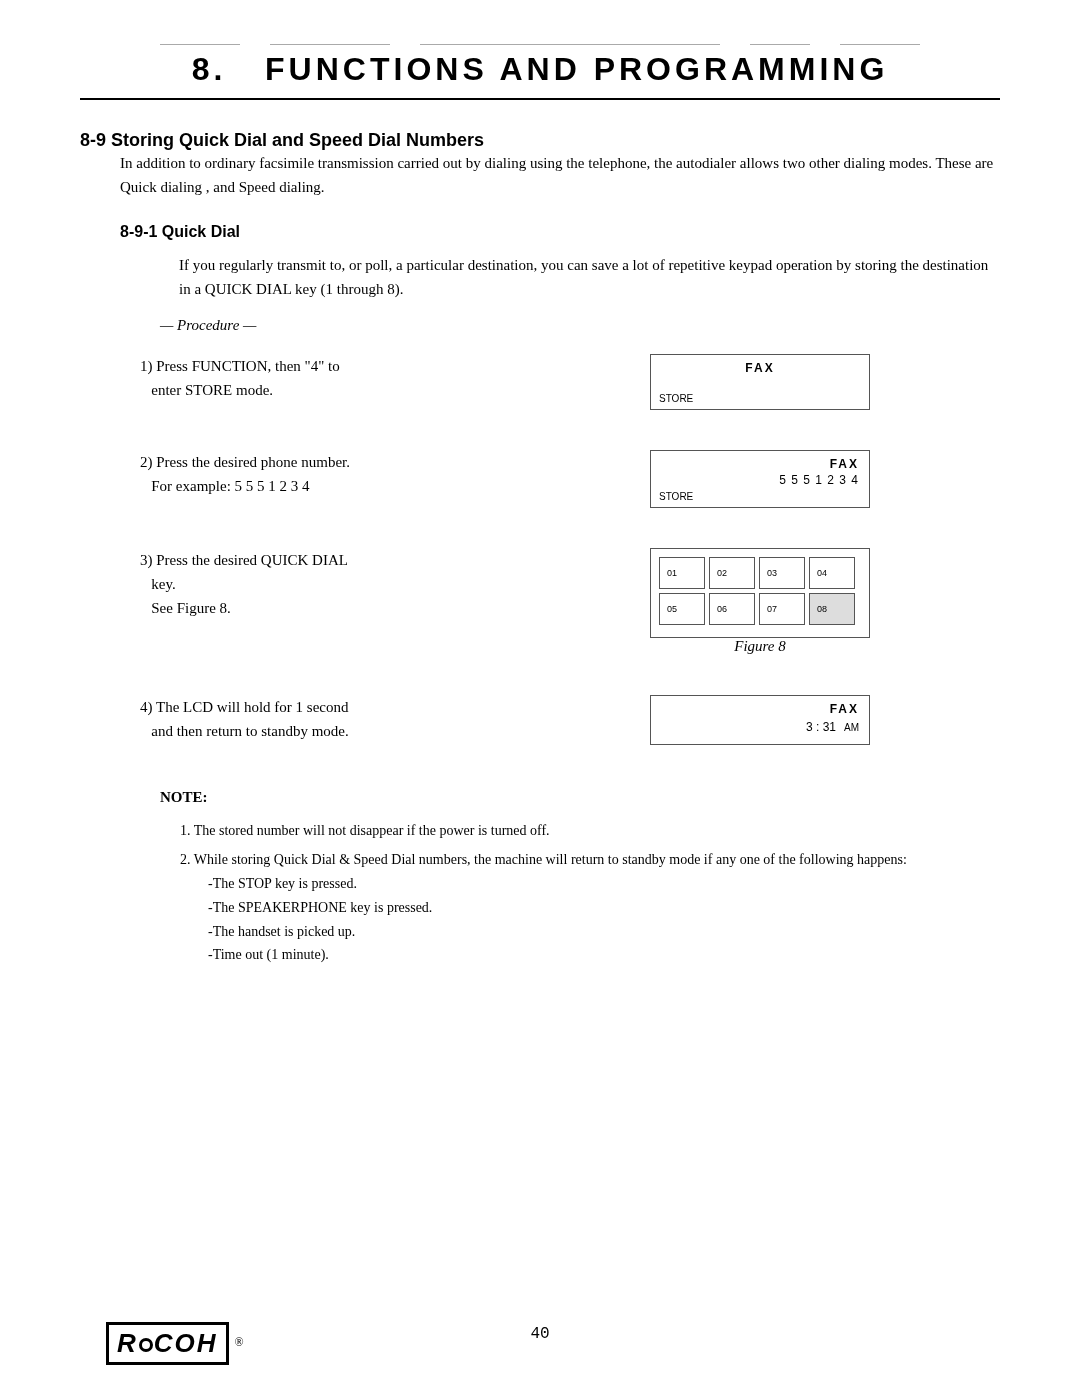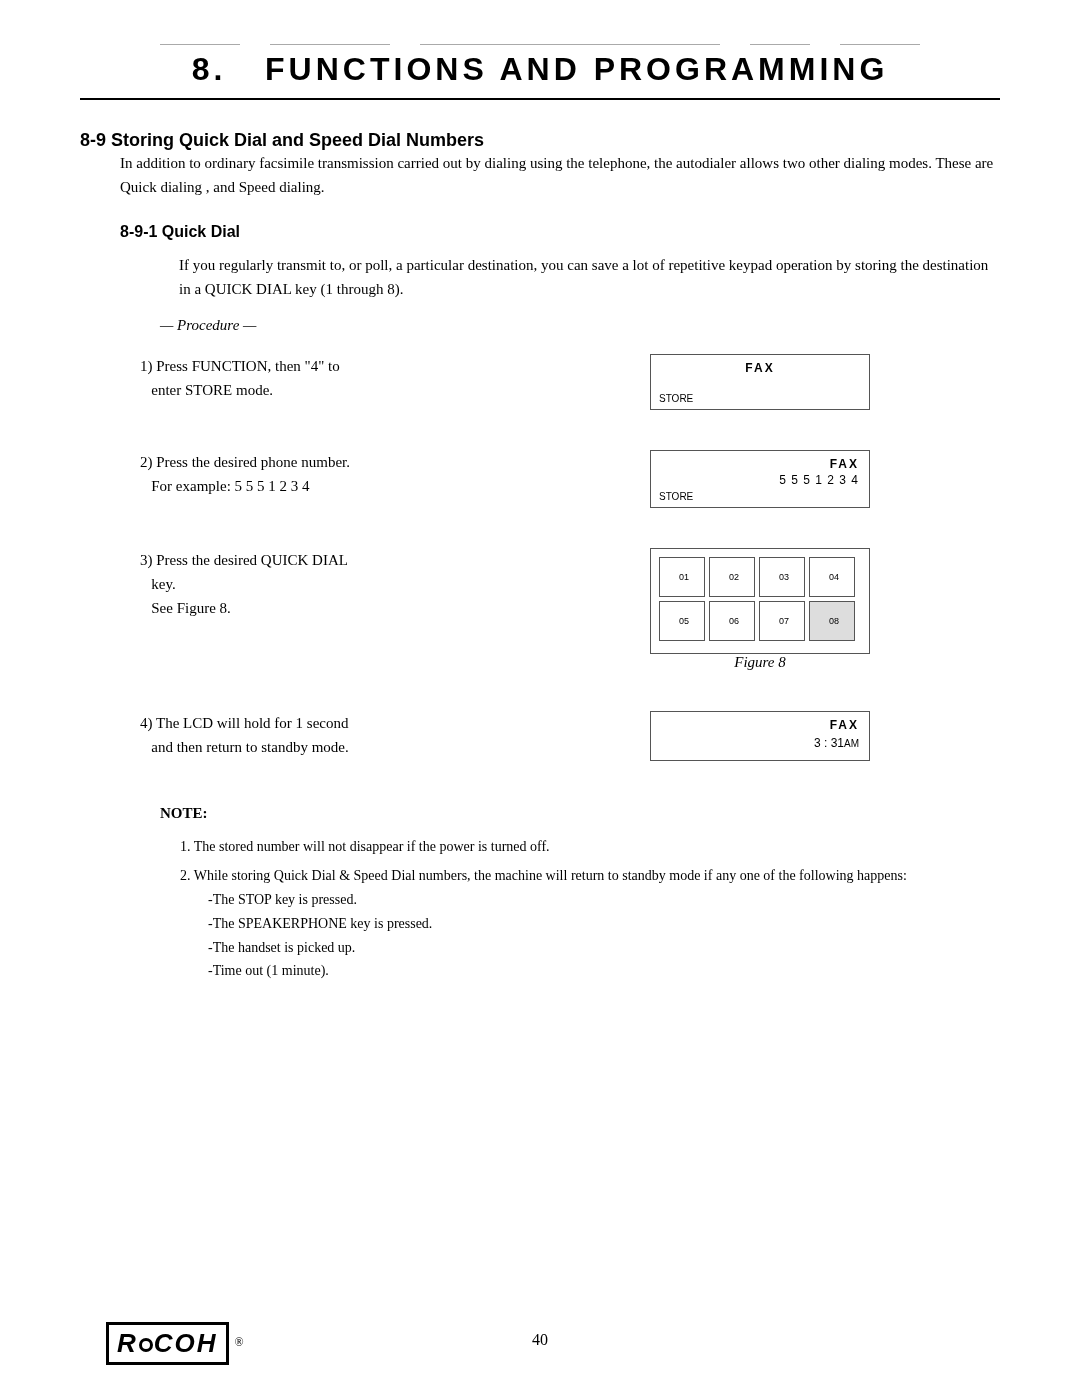--- a/index.html
+++ b/index.html
@@ -110,26 +110,26 @@
 
     .dial-row {
       display: flex;
       gap: 4px;
       margin-bottom: 4px;
     }
 
     .dial-key {
       border: 1px solid #555;
       width: 46px;
-      height: 40px;
+      height: 32px;
       font-size: 9px;
       font-family: Arial, sans-serif;
       display: flex;
       align-items: center;
-      padding-left: 19px;
+      padding-left: 7px;
       background: #fff;
     }
 
     .figure-label {
       font-size: 15px;
       font-style: italic;
       text-align: center;
     }
 
     
@@ -273,21 +273,21 @@
       &nbsp;&nbsp;&nbsp;<span>and  then  return  to  standby  mode.</span>
     </div>
     <div class="step-visual">
       <div class="fax-display-step4">
         <div style="display:flex; justify-content:space-between; align-items:flex-start;">
           <div></div>
           <div style="display:flex; align-items:flex-start; gap:6px;">
             <div style="font-size:12px; font-weight:bold; letter-spacing:2px; font-family:Arial,sans-serif;">FAX</div>
           </div>
         </div>
-        <div style="display:flex; justify-content:flex-end; align-items:center; margin-top:4px;">
+        <div style="display:flex; justify-content:flex-end; align-items:center; gap:8px; margin-top:4px;">
           <div style="font-size:12px; font-family:Arial,sans-serif;">3 : 31</div>
           <div style="font-size:10px; font-family:Arial,sans-serif;">AM</div>
         </div>
       </div>
     </div>
   </div>
 
 </div>
 
 <div class="note-section">
@@ -299,21 +299,21 @@
   <div class="note-item">
     <span>2.</span>
     <span>While storing Quick Dial &amp; Speed Dial numbers, the machine will return to standby mode if any one of the following happens:</span>
     <div class="sub-item">-The  STOP  key  is  pressed.</div>
     <div class="sub-item">-The  SPEAKERPHONE  key  is  pressed.</div>
     <div class="sub-item">-The  handset  is  picked  up.</div>
     <div class="sub-item">-Time  out  (1  minute).</div>
   </div>
 </div>
 
-<div style="position:absolute; bottom:44px; left:0; right:0; display:flex; justify-content:center; align-items:center;">
+<div style="position:absolute; bottom:50px; left:0; right:0; display:flex; justify-content:center; align-items:center;font-family:Liberation Mono, monospace;">
   <div style="font-size:16px;">40</div>
 </div>
 
 <div style="position:absolute; bottom:28px; left:80px;">
   <div style="display:inline-flex; align-items:center; border: 3px solid #000; padding: 3px 8px; margin-left: 26px;">
     <span style="font-size:26px; font-weight:900; font-family:'Arial Black', Arial, sans-serif; letter-spacing:2px;">
       <span style="font-style:italic;">R</span><span style="display:inline-block; width:14px; height:14px; border-radius:50%; border:3px solid #000; margin:0 1px; vertical-align:middle;"></span><span style="font-style:italic;">C</span><span style="font-style:italic;">O</span><span style="font-style:italic;">H</span>
     </span>
   </div>
   <sup style="font-size:12px; vertical-align:super; margin-left:2px;">®</sup>

